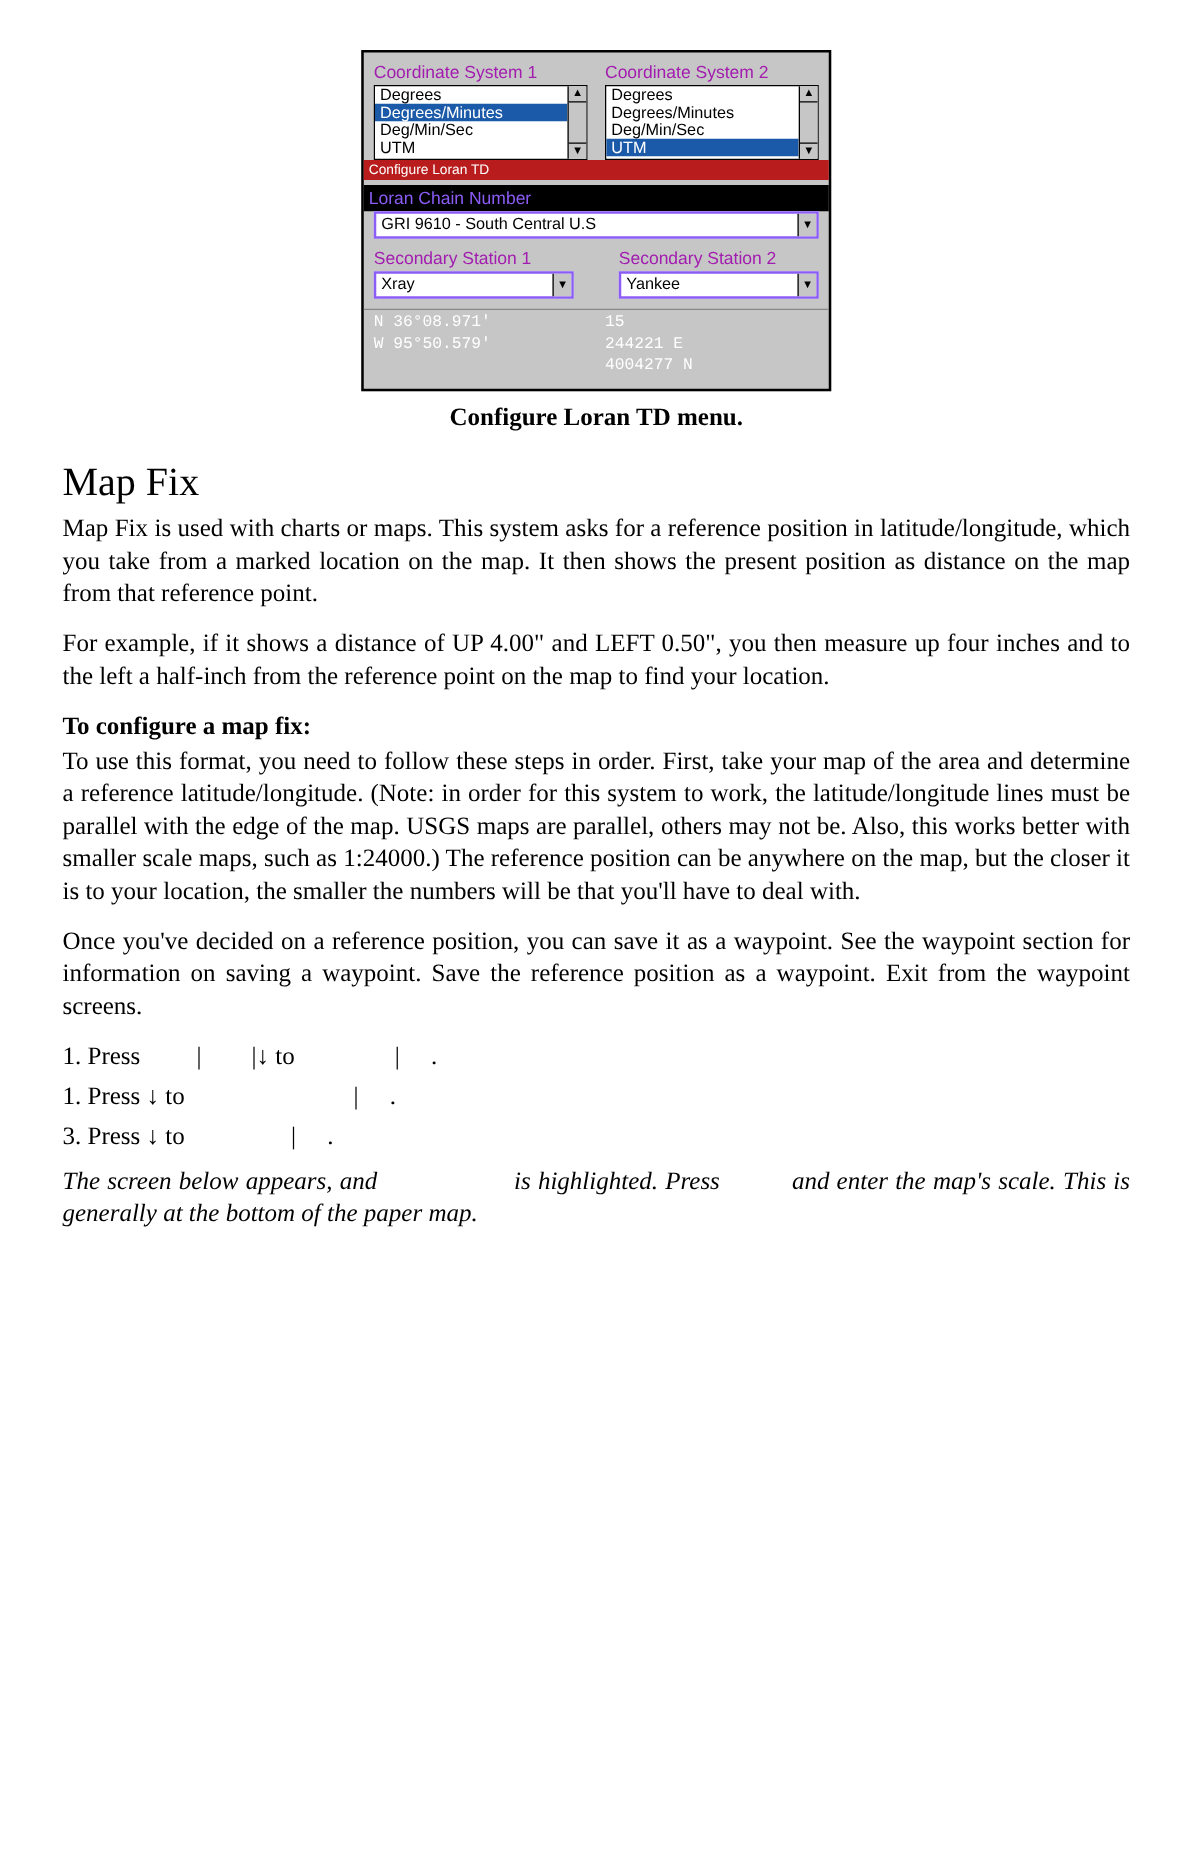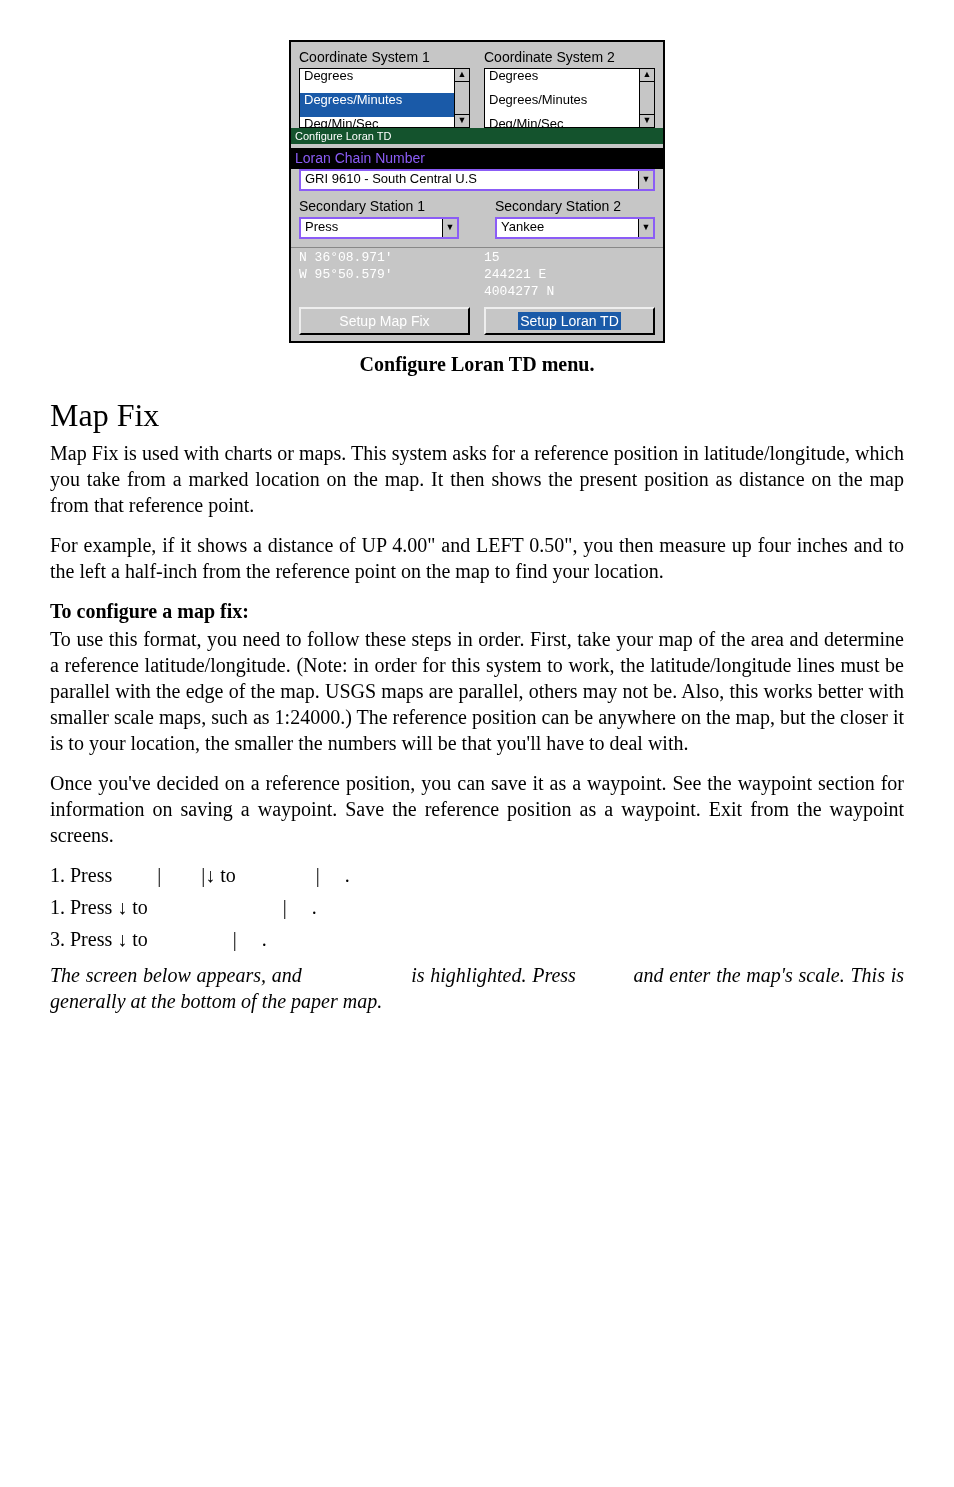--- a/index.html
+++ b/index.html
@@ -35,41 +35,41 @@
     padding: 6px 8px 0 8px;
   }
   .two-col {
     display: flex;
     gap: 14px;
   }
   .col {
     flex: 1;
   }
   .col-label {
-    color: #000000;
+    color: #a21caf;
     font-size: 14px;
     margin-bottom: 2px;
   }
   .listbox {
     border: 1px solid #000;
     background: #fff;
     color: #000;
     height: 58px;
     position: relative;
     display: flex;
   }
   .list-items {
     flex: 1;
     overflow: hidden;
   }
   .list-item {
     padding: 0 4px;
     font-size: 13px;
     line-height: 14px;
-    height: 24px;
+    height: 14px;
     white-space: nowrap;
   }
   .list-item.selected {
     background: #1a5aa8;
     color: #fff;
   }
   .list-scroll {
     width: 14px;
     border-left: 1px solid #000;
     display: flex;
@@ -80,21 +80,21 @@
     height: 12px;
     border-bottom: 1px solid #000;
     display: flex;
     align-items: center;
     justify-content: center;
     font-size: 9px;
     color: #000;
   }
   .sb-btn.last { border-top: 1px solid #000; border-bottom: none; margin-top: auto; }
   .black-bar {
-    background: #14532d;
+    background: #b91c1c;
     color: #fff;
     font-size: 11px;
     padding: 1px 4px;
     margin: 0 -8px;
   }
   .section-title {
     background: #000;
     color: #8b5cf6;
     font-size: 14px;
     padding: 1px 4px;
@@ -238,21 +238,21 @@
       </div>
       <div class="bottom-half">
         <div class="dropdown">
           <div class="dropdown-text">GRI 9610 - South Central U.S</div>
           <div class="dropdown-arrow">▼</div>
         </div>
         <div class="two-col" style="margin-bottom:2px;gap:36px;">
           <div class="col">
             <div class="col-label">Secondary Station 1</div>
             <div class="dropdown">
-              <div class="dropdown-text">Press</div>
+              <div class="dropdown-text">Xray</div>
               <div class="dropdown-arrow">▼</div>
             </div>
           </div>
           <div class="col">
             <div class="col-label">Secondary Station 2</div>
             <div class="dropdown">
               <div class="dropdown-text">Yankee</div>
               <div class="dropdown-arrow">▼</div>
             </div>
           </div>
@@ -260,28 +260,20 @@
         <div class="coord-block">
           <div class="coord-col" id="coordLeft">
               <div class="coord-line">N   36°08.971'</div>
               <div class="coord-line">W   95°50.579'</div>
             </div>
           <div class="coord-col" id="coordRight">
               <div class="coord-line">15</div>
               <div class="coord-line"> 244221 E</div>
               <div class="coord-line">4004277 N</div>
             </div>
-        </div>
-        <div class="btn-row">
-          <div class="gray-btn">
-            <span class="btn-text">Setup Map Fix</span>
-          </div>
-          <div class="gray-btn highlight">
-            <span class="btn-text">Setup Loran TD</span>
-          </div>
         </div>
       </div>
     </div>
   </div>
 </div>
 
 <div class="caption">Configure Loran TD menu.</div>
 
 <h2 class="mapfix">Map Fix</h2>
 

